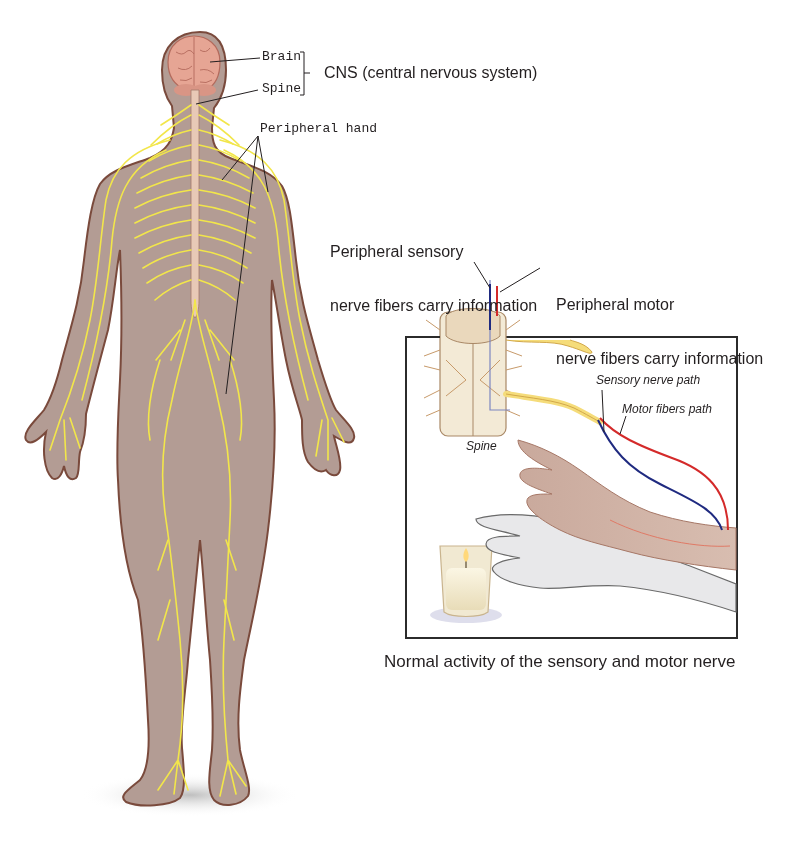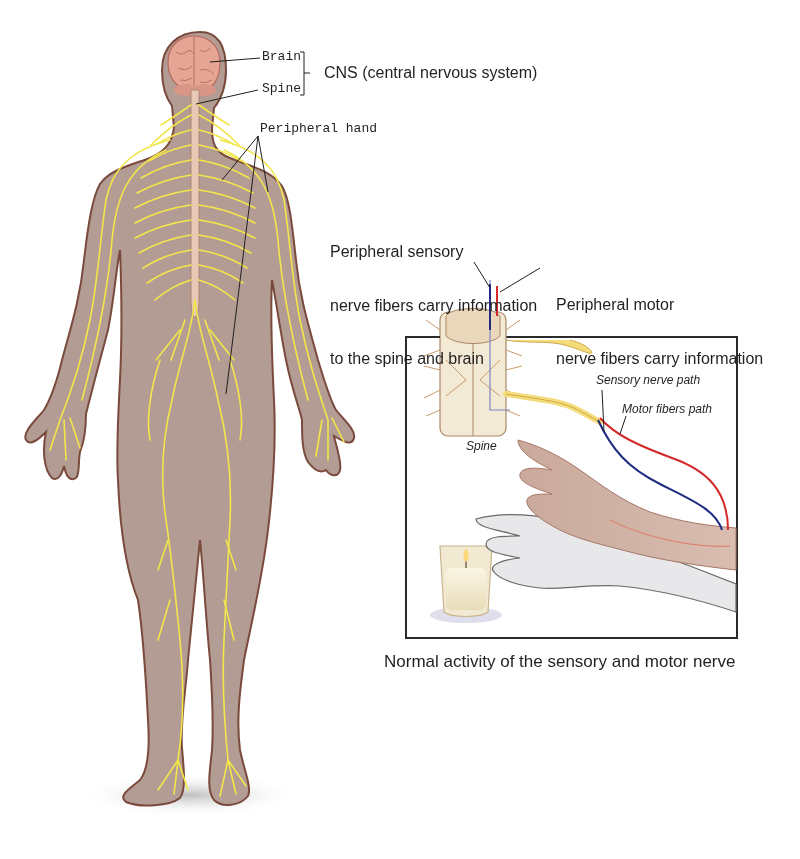--- a/index.html
+++ b/index.html
@@ -146,21 +146,20 @@
 </svg>
 
 <div class="lbl lbl-sm" style="left:262px; top:50px;">Brain</div>
 <div class="lbl lbl-sm" style="left:262px; top:82px;">Spine</div>
 <div class="lbl lbl-md" style="left:324px; top:64px;">CNS (central nervous system)</div>
 <div class="lbl lbl-sm" style="left:260px; top:122px;">Peripheral hand</div>
 
 <div class="lbl lbl-md" style="left:330px; top:207px;">
   <div>Peripheral sensory</div>
   <div>nerve fibers carry information</div>
-  <div>to the spine and brain</div>
 </div>
 
 <div class="lbl lbl-md" style="left:548px; top:260px;margin-left:8px;">
   <div>Peripheral motor</div>
   <div>nerve fibers carry information</div>
 </div>
 
 <div class="lbl lbl-xs" style="left:596px; top:374px;">Sensory nerve path</div>
 <div class="lbl lbl-xs" style="left:622px; top:403px;">Motor fibers path</div>
 <div class="lbl lbl-xs" style="left:466px; top:440px;">Spine</div>

